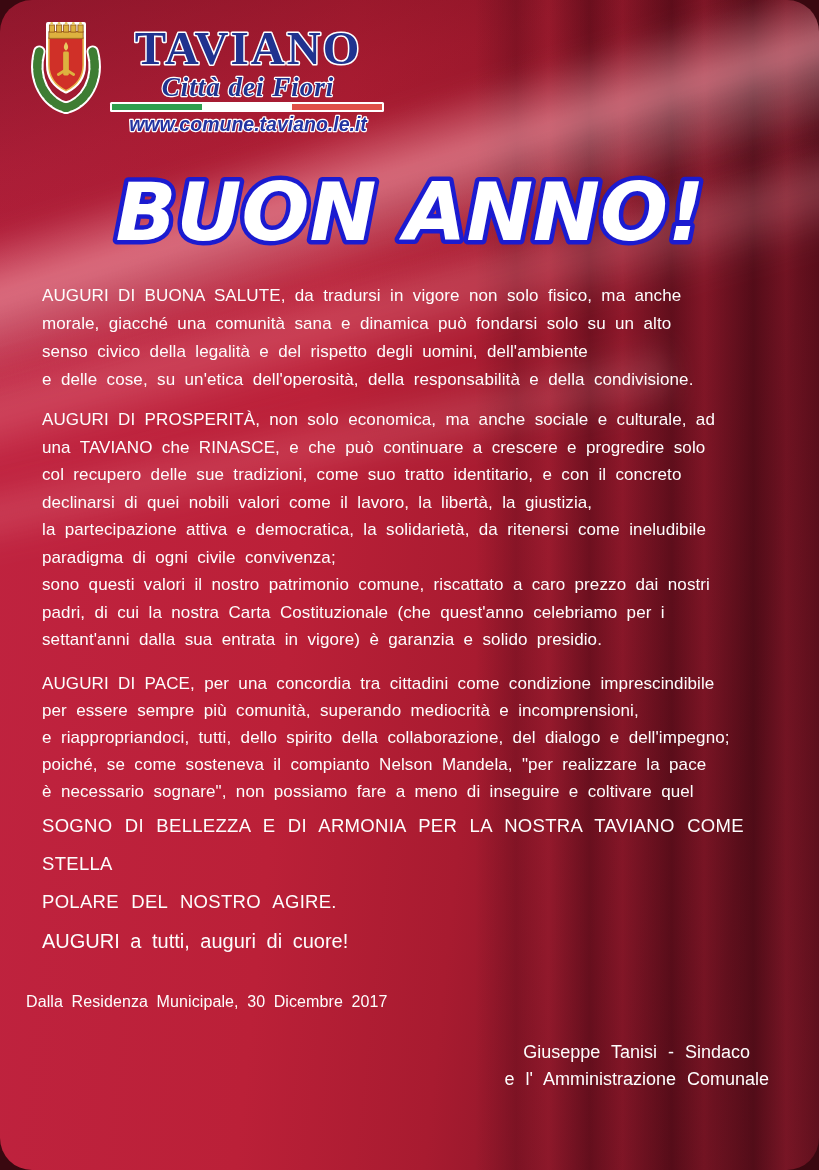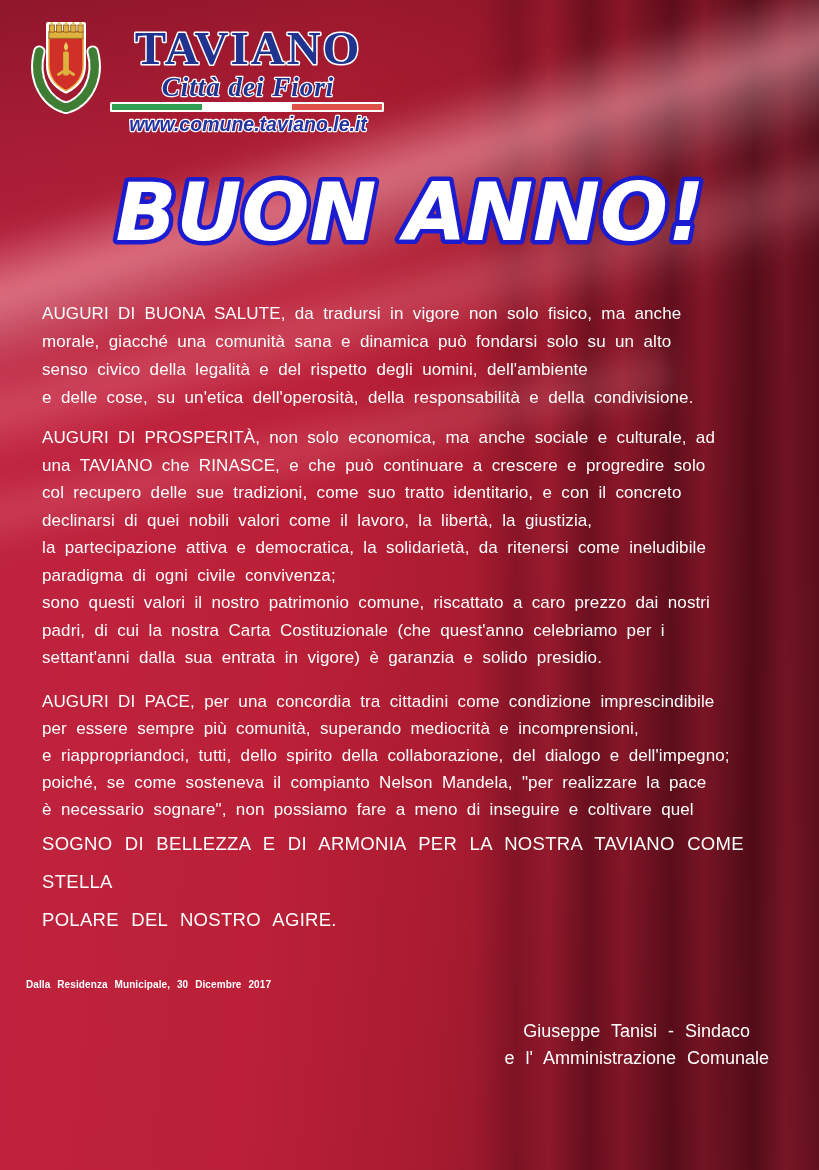--- a/index.html
+++ b/index.html
@@ -11,20 +11,21 @@
     font-family:"Liberation Sans", sans-serif;
     color:#fdfdfd;
     background:
       linear-gradient(90deg, rgba(0,0,0,0) 0%, rgba(0,0,0,0) 58%,
         rgba(30,0,8,0.20) 63%, rgba(150,40,55,0.12) 67%,
         rgba(25,0,6,0.30) 72%, rgba(140,35,50,0.10) 76%,
         rgba(20,0,5,0.32) 82%, rgba(150,40,55,0.10) 86%,
         rgba(18,0,5,0.34) 92%, rgba(120,30,45,0.12) 96%, rgba(30,2,8,0.30) 100%),
       linear-gradient(165deg, rgba(70,4,14,0.40) 0%, rgba(70,4,14,0.18) 12%, rgba(70,4,14,0) 30%),
       linear-gradient(96deg, #c02340 0%, #bb2038 38%, #a81b30 58%, #861527 74%, #6e1120 88%, #7c1626 100%);
+    border-radius: 32px;
   }
   .streak { position:absolute; z-index:1; pointer-events:none; }
   .streak-a {
     top:95px; left:-175px; width:1250px; height:150px;
     transform:rotate(-17deg);
     background:linear-gradient(180deg, rgba(246,160,172,0) 0%,
       rgba(246,160,172,0.62) 42%, rgba(255,225,230,0.30) 58%, rgba(246,160,172,0) 100%);
     filter:blur(10px);
   }
   .streak-b {
@@ -52,30 +53,30 @@
   main { padding:0 22px 0 42px; }
   main p { white-space:pre-line; }
   .body-par {
     font-size:17px; line-height:28px; word-spacing:4.5px;
     letter-spacing:0.1px;
   }
   .caps {
     font-size:17.5px; line-height:30px; word-spacing:7px; letter-spacing:0.3px;
   }
   .p1 { margin-top:10px; }
-  .p2 { margin-top:34px; }
+  .p2 { margin-top:16px; }
   .p3 { margin-top:12px; line-height:27.5px; }
   .p4 { margin-top:16px;  line-height:27px; }
   .p5 { margin-top:2px;  font-size:18.5px; line-height:38px; word-spacing:7px; }
   .p6 { margin-top:8px;  font-size:20px; line-height:24px; word-spacing:5px; }
 
   footer { padding:0 22px 0 42px; }
   .dateline {
     margin:40px 0 16px -16px;
-    font-size:10px; word-spacing:4px; letter-spacing:0.1px;font-weight:bold;
+    font-size:16px; word-spacing:4px; letter-spacing:0.1px;
   }
   .signature {
     margin:28px 28px 0 auto;
     width:max-content; text-align:center;
     font-size:18px; line-height:27px; word-spacing:6px;
   }
 </style>
 </head>
 <body>
 
@@ -154,20 +155,21 @@
 sono questi valori il nostro patrimonio comune, riscattato a caro prezzo dai nostri
 padri, di cui la nostra Carta Costituzionale (che quest'anno celebriamo per i
 settant'anni dalla sua entrata in vigore) è garanzia e solido presidio.</p>
       <p class="body-par p4">AUGURI DI PACE, per una concordia tra cittadini come condizione imprescindibile
 per essere sempre più comunità, superando mediocrità e incomprensioni,
 e riappropriandoci, tutti, dello spirito della collaborazione, del dialogo e dell'impegno;
 poiché, se come sosteneva il compianto Nelson Mandela, "per realizzare la pace
 è necessario sognare", non possiamo fare a meno di inseguire e coltivare quel</p>
       <p class="caps p5">SOGNO DI BELLEZZA E DI ARMONIA PER LA NOSTRA TAVIANO COME STELLA
 POLARE DEL NOSTRO AGIRE.</p>
+      <p class="p6">AUGURI a tutti, auguri di cuore!</p>
     </main>
 
     <footer>
       <p class="dateline">Dalla Residenza Municipale,  30  Dicembre  2017</p>
       <div class="signature">
         <p>Giuseppe  Tanisi  -  Sindaco</p>
         <p>e l'  Amministrazione  Comunale</p>
       </div>
     </footer>
 

